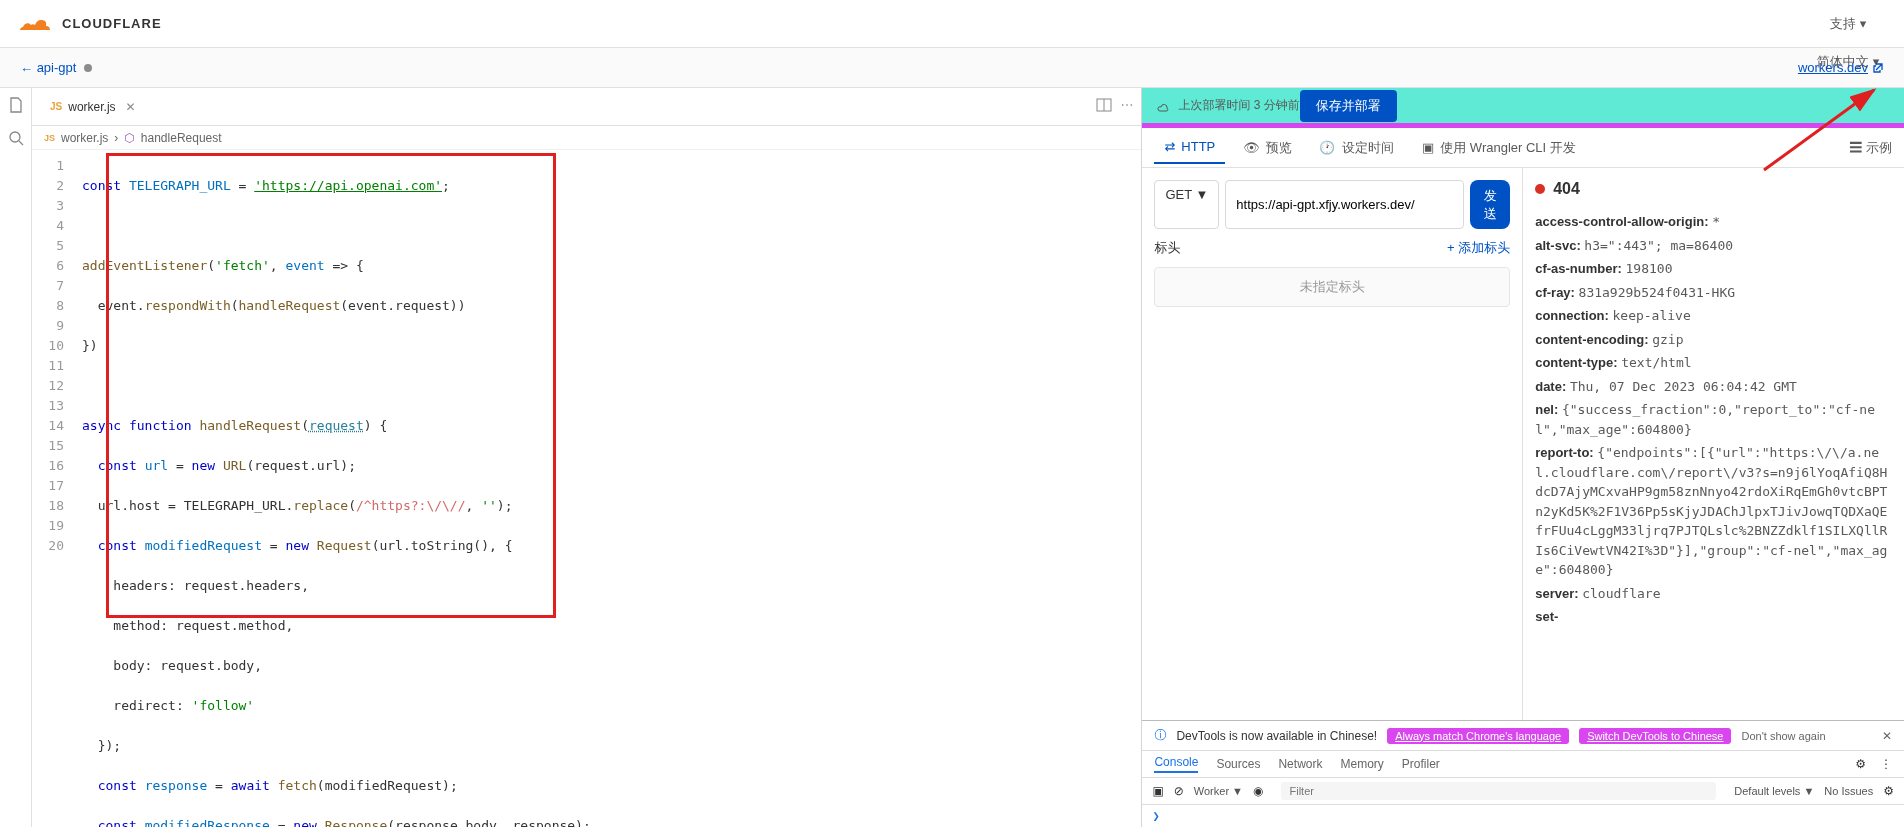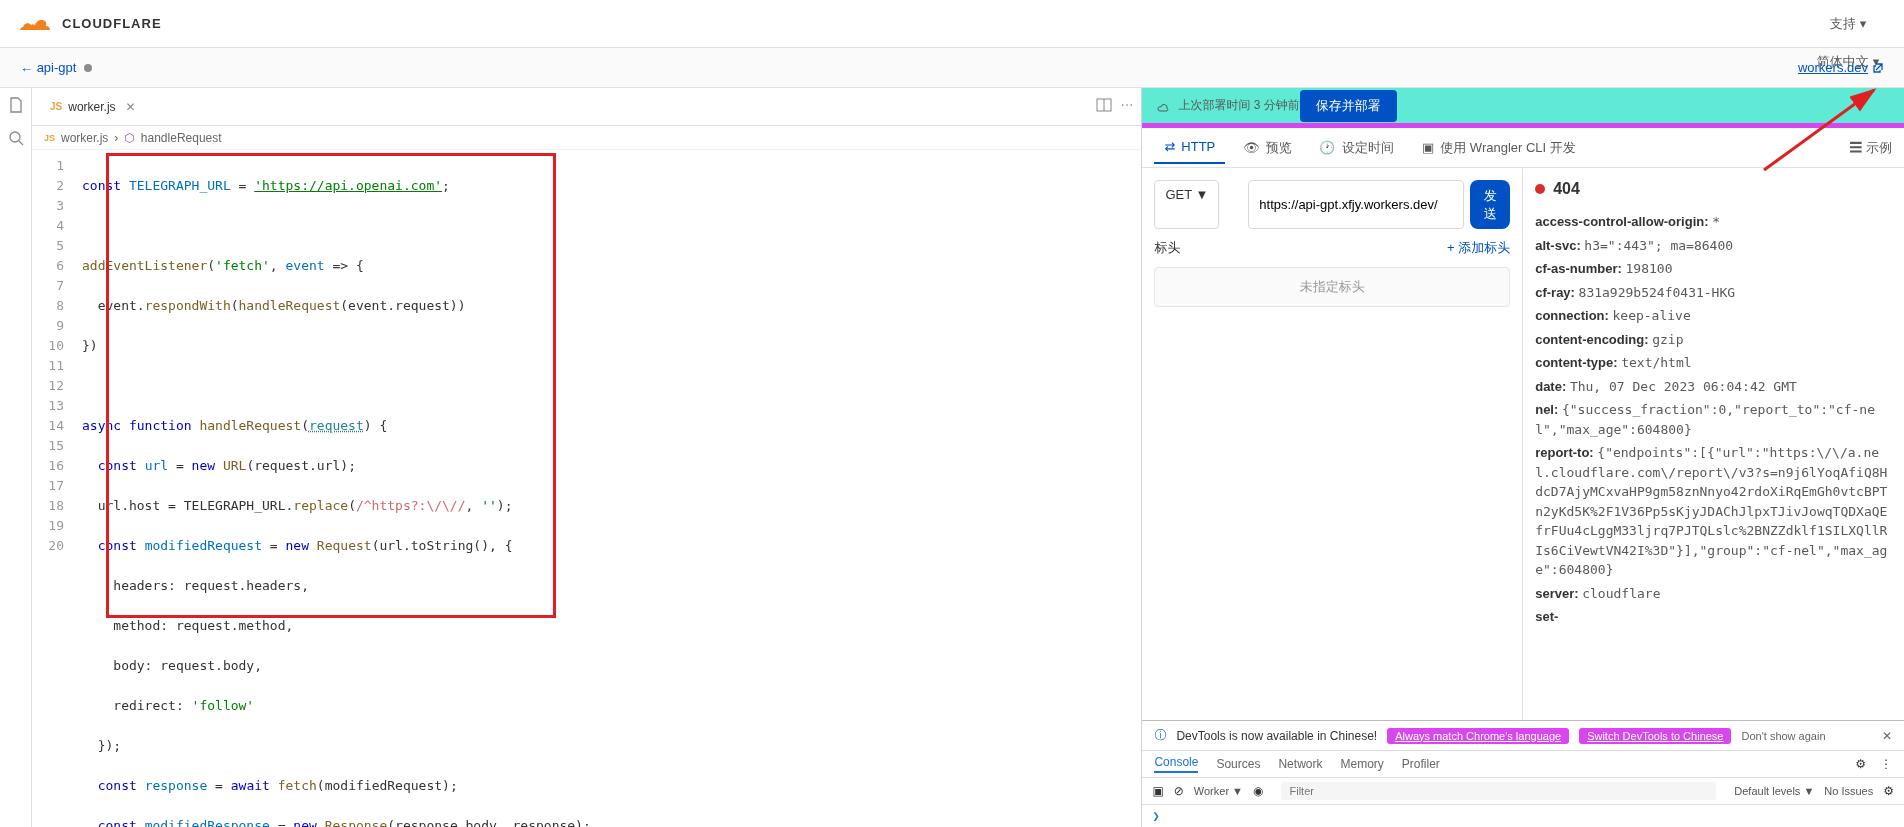--- a/index.html
+++ b/index.html
@@ -64,21 +64,21 @@
     .rtab { display: flex; align-items: center; gap: 6px; padding: 8px 10px; cursor: pointer; color: #595959; font-size: 13px; }
     .rtab.active { color: #0051c3; border-bottom: 2px solid #0051c3; }
     .rtab-right { margin-left: auto; display: flex; gap: 8px; align-items: center; }
     
     
     .right-body { display: flex; flex: 1; overflow: hidden; }
     .req-col { width: 50%; padding: 12px; border-right: 1px solid #e0e0e0; display: flex; flex-direction: column; gap: 10px; }
     .resp-col { width: 50%; padding: 12px; overflow-y: auto; }
     .req-row { display: flex; gap: 6px; }
     .method-sel { border: 1px solid #d9d9d9; padding: 6px 10px; border-radius: 4px; background: #fff; cursor: pointer; font-size: 13px; }
-    .url-input { flex: 1; border: 1px solid #d9d9d9; padding: 16px 10px; border-radius: 4px; font-size: 13px; margin-left: 23px; }
+    .url-input { flex: 1; border: 1px solid #d9d9d9; padding: 16px 10px; border-radius: 4px; font-size: 13px; }
     .send-btn { background: #0051c3; color: #fff; border: none; padding: 6px 10px; border-radius: 8px; cursor: pointer; font-size: 13px; width: 40px; }
     .header-row { display: flex; justify-content: space-between; align-items: center; font-size: 13px; }
     .add-header { color: #0051c3; cursor: pointer; }
     .no-headers { background: #fafafa; border: 1px solid #e5e5e5; border-radius: 4px; padding: 10px; text-align: center; color: #999; font-size: 13px; }
     
     
     .status-line { display: flex; align-items: center; gap: 8px; margin-bottom: 14px; }
     .status-dot { width: 10px; height: 10px; border-radius: 50%; background: #d93025; }
     .status-code { font-weight: 600; font-size: 16px; }
     .resp-header { margin-bottom: 4px; font-size: 13px; line-height: 1.5; }

